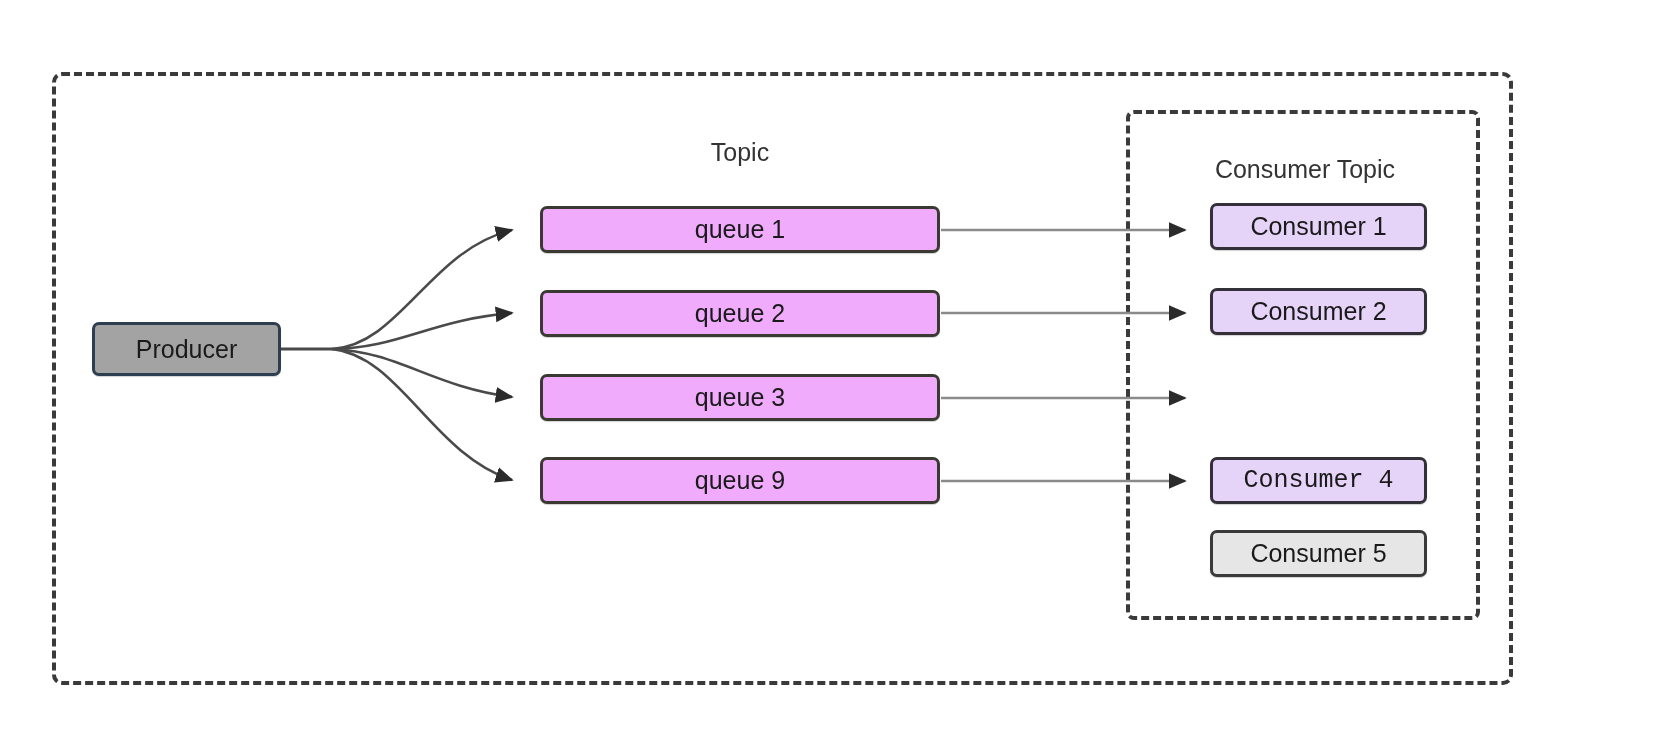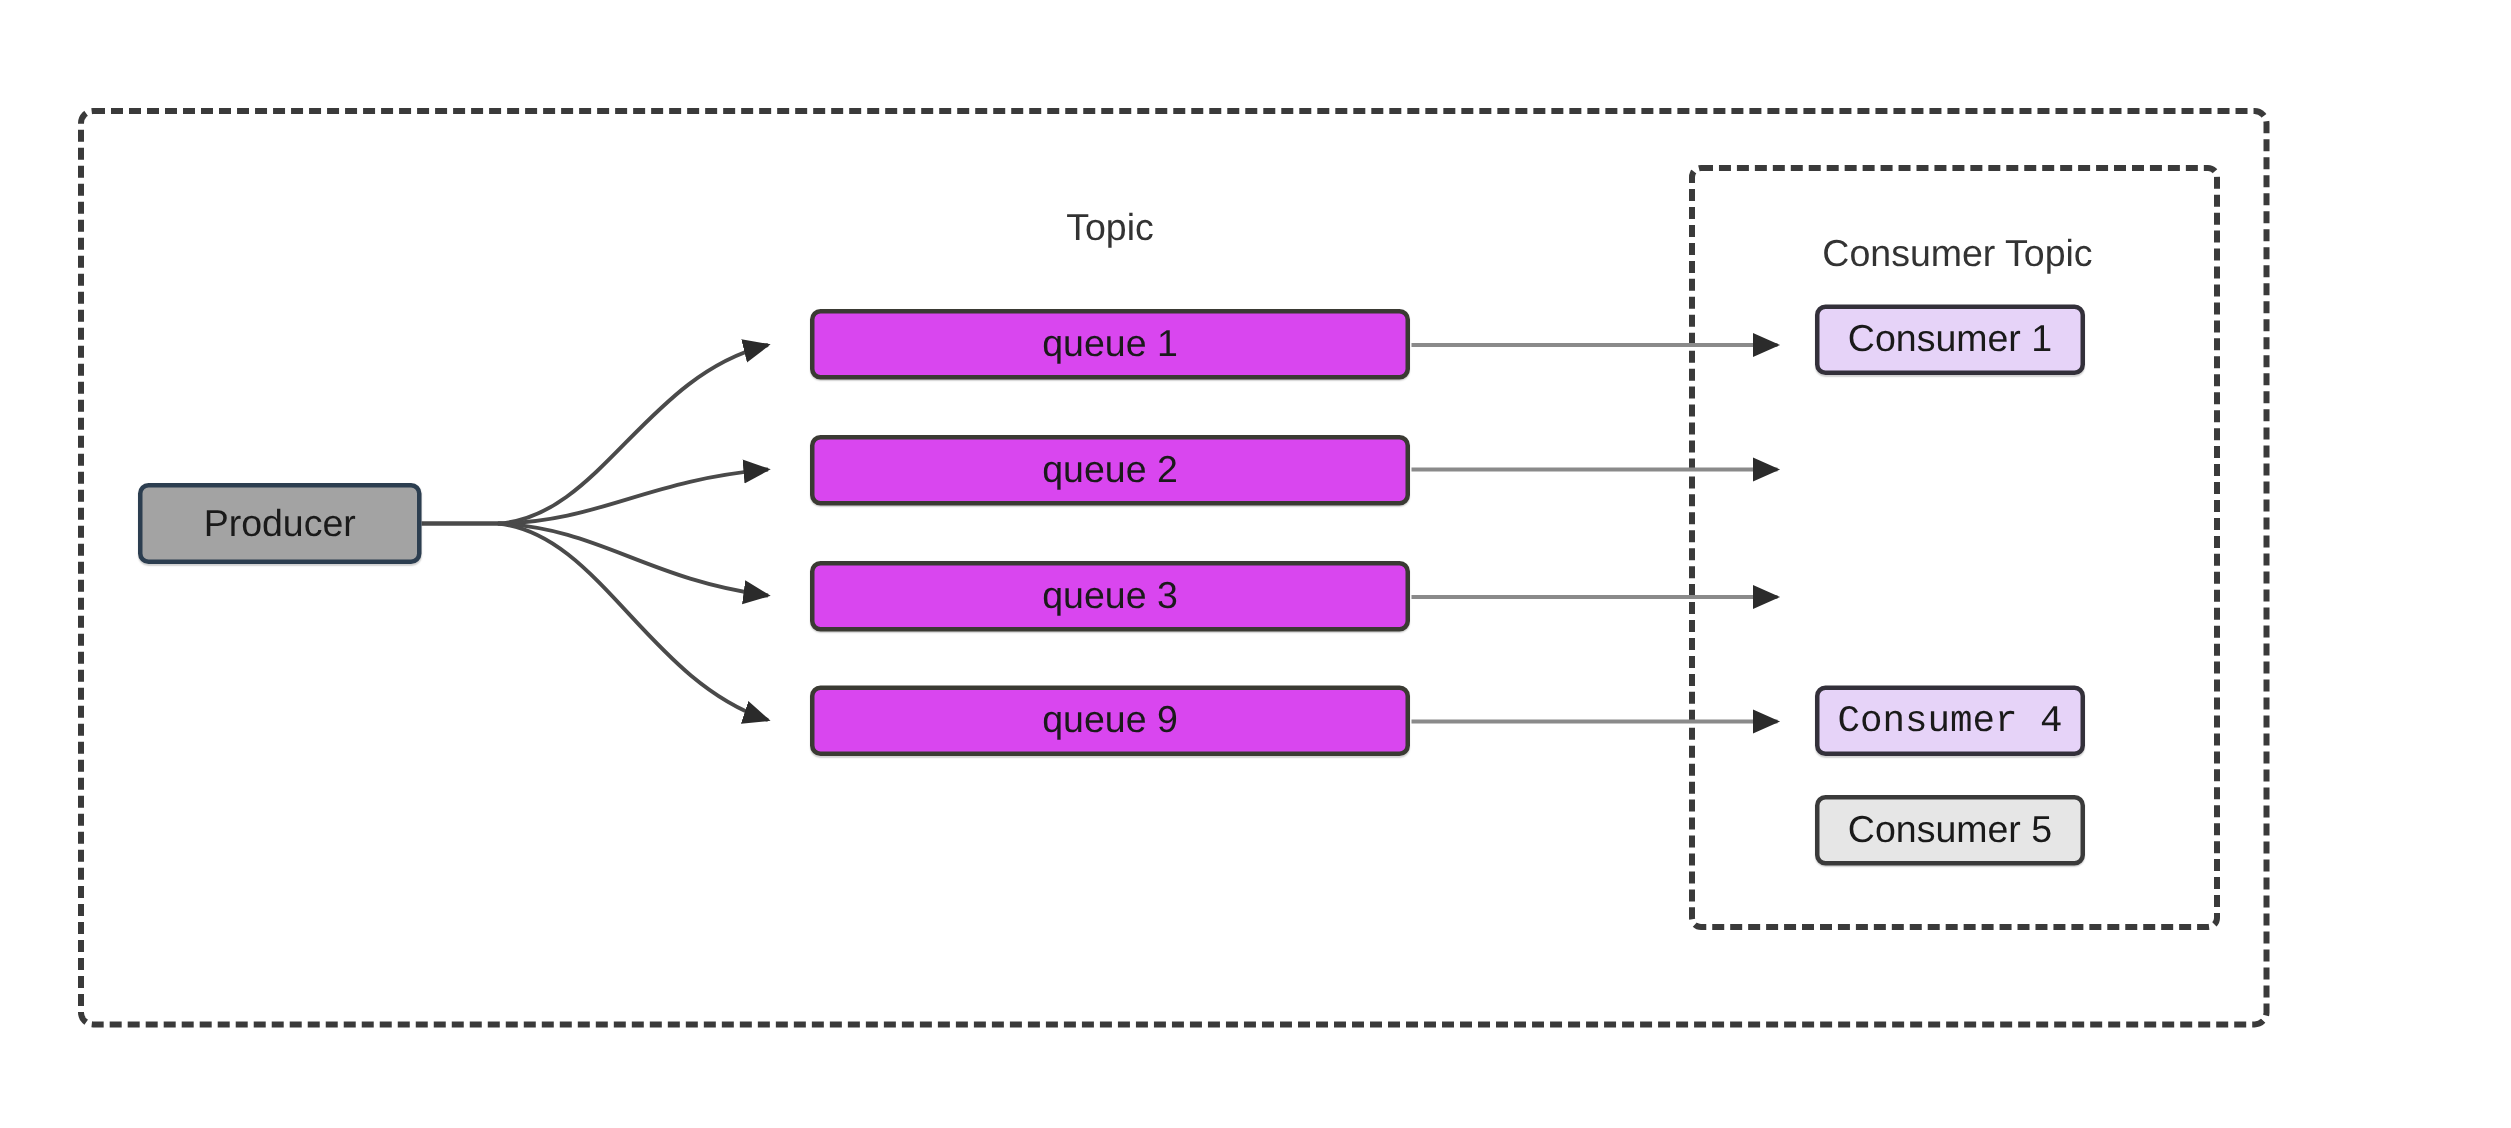--- a/index.html
+++ b/index.html
@@ -88,36 +88,36 @@
   .node.producer {
     background: #a3a3a3;
     border-color: #2c3e50;
     left: 92px;
     top: 322px;
     width: 189px;
     height: 54px;
   }
 
   .node.queue {
-    background: #d946ef;
+    background: #f0abfc;
     border-color: #3a3a33;
     left: 540px;
     width: 400px;
     height: 47px;
   }
   .node.queue.q1 { top: 206px; }
   .node.queue.q2 { top: 290px; }
   .node.queue.q3 { top: 374px; }
   .node.queue.q4 { top: 457px; }
 
   .node.consumer {
     background: #e6d3f8;
     border-color: #33303a;
     left: 1210px;
-    width: 180px;
+    width: 217px;
     height: 47px;
   }
   .node.consumer.c1 { top: 203px; }
   .node.consumer.c2 { top: 288px; }
   .node.consumer.c3 { top: 374px; }
   .node.consumer.c4 { top: 457px; font-family: Liberation Mono, monospace; }
   .node.consumer.c5 {
     top: 530px;
     background: #e6e6e6;
     border-color: #3a3a3a;
@@ -159,16 +159,17 @@
   <div class="section-label" id="consumer-group-label">Consumer Topic</div>
 
   <div class="node producer">Producer</div>
 
   <div class="node queue q1">queue 1</div>
   <div class="node queue q2">queue 2</div>
   <div class="node queue q3">queue 3</div>
   <div class="node queue q4">queue 9</div>
 
   <div class="node consumer c1">Consumer 1</div>
+  <div class="node consumer c2">Consumer 2</div>
   <div class="node consumer c4">Consumer 4</div>
   <div class="node consumer c5">Consumer 5</div>
 
 </div>
 
 </body></html>

